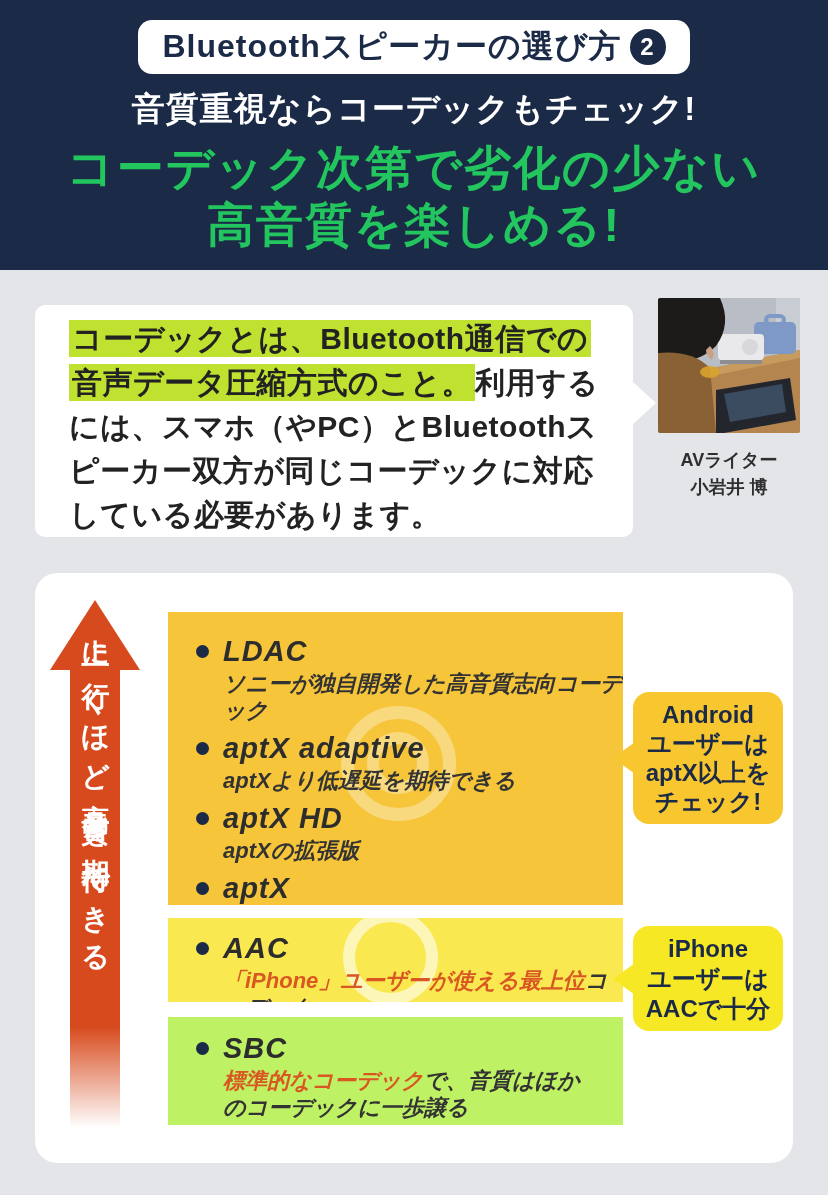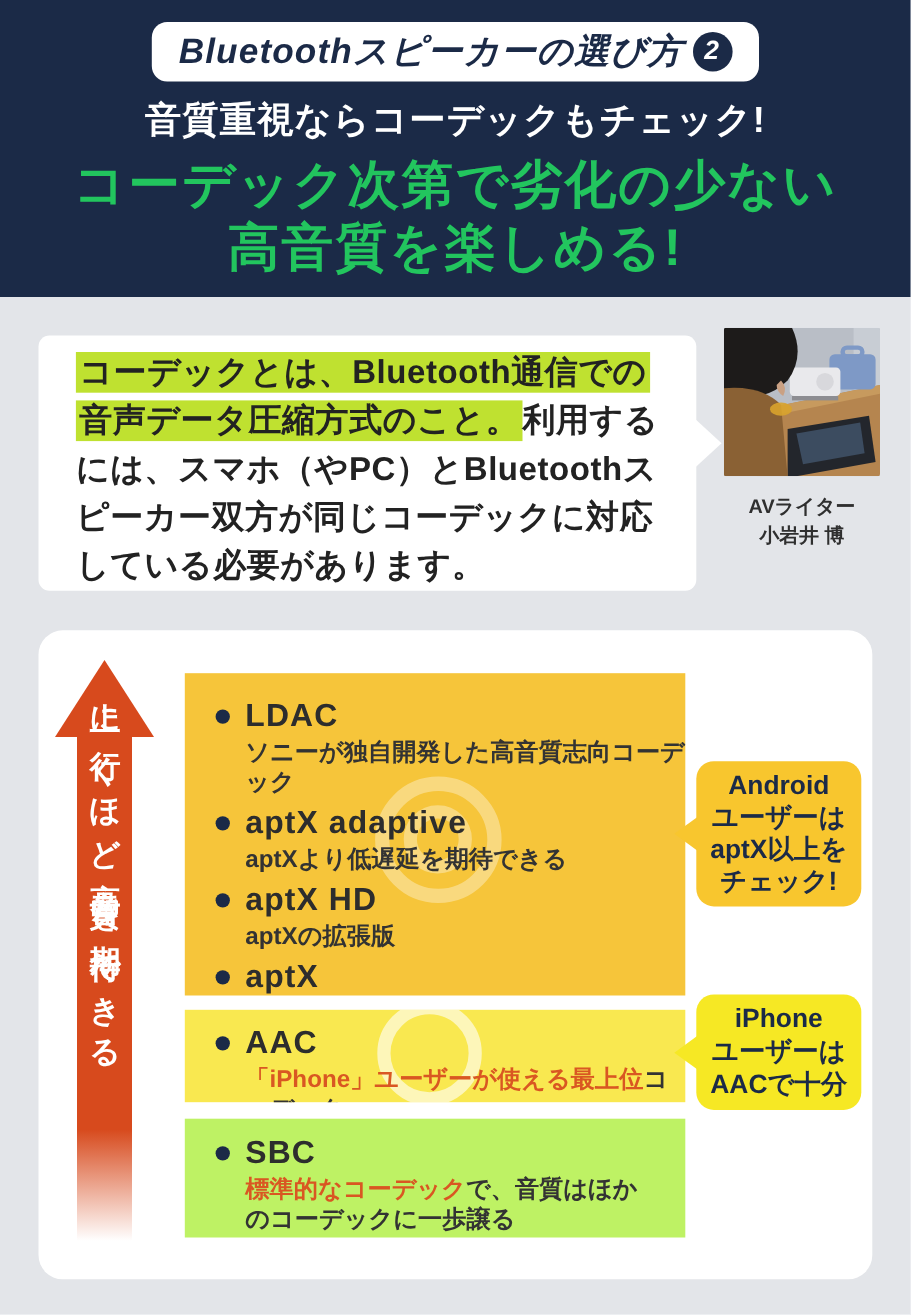--- a/index.html
+++ b/index.html
@@ -4,21 +4,21 @@
 <style>
   * { margin:0; padding:0; box-sizing:border-box; }
   html,body { width:828px; height:1195px; }
   body { font-family:"Liberation Sans","DejaVu Sans",sans-serif; }
   .page { position:relative; width:828px; height:1195px; overflow:hidden; background:#e3e5e9; }
 
   
   .hero { position:absolute; top:0; left:0; width:828px; height:270px; background:#1b2a47; text-align:center; }
   .badge { display:inline-flex; align-items:center; gap:8px; margin-top:20px;
            background:#ffffff; color:#1b2a47; border-radius:14px; padding:5px 24px;
-           font-size:32px; font-weight:bold; letter-spacing:1px;font-style:italic; }
+           font-size:32px; font-weight:bold; letter-spacing:1px; }
   .badge-num { width:36px; height:36px; border-radius:50%; background:#1b2a47; color:#fff;
                font-size:24px; font-weight:bold; display:inline-flex; align-items:center; justify-content:center; }
   .hero-sub { margin-top:13px; color:#fff; font-size:33px; font-weight:bold; letter-spacing:1px; }
   .hero-title { margin-top:7px; color:#22c55e; font-size:47px; line-height:57px; font-weight:bold; letter-spacing:2px; }
 
   
   .intro { position:absolute; top:270px; left:0; width:828px; height:303px; }
   .speech-card { position:absolute; left:35px; top:35px; width:598px; height:232px;
                  background:#fff; border-radius:10px; padding:12px 20px 0 34px; }
   .intro-text { font-size:30px; line-height:44px; font-weight:600; color:#222; letter-spacing:0.5px; }
@@ -47,32 +47,32 @@
   .tier { position:absolute; left:133px; width:455px; overflow:hidden; }
   .tier-high { top:39px;  height:293px; background:#f6c53a; padding:22px 0 0 28px; }
   .tier-mid  { top:345px; height:84px;  background:#f9e850; padding:13px 0 0 28px; }
   .tier-low  { top:444px; height:108px; background:#bef264; padding:14px 0 0 28px; }
 
   .ring { position:absolute; border-radius:50%; pointer-events:none; }
   .ring-outer { left:173px; top:94px;  width:115px; height:115px; border:13px solid rgba(255,255,255,0.35); }
   .ring-inner { left:199px; top:120px; width:62px;  height:62px;  border:12px solid rgba(255,255,255,0.35); }
   .ring-mid   { left:175px; top:-8px;  width:95px;  height:95px;  border:12px solid rgba(255,255,255,0.6); }
 
-  .codec-item { margin-bottom:7px; position:relative; }
+  .codec-item { margin-bottom:7px; position:relative;font-style:italic; }
   .codec-name-row { display:flex; align-items:center; gap:14px; height:34px; }
   .bullet { width:13px; height:13px; border-radius:50%; background:#1b2a47; flex:0 0 13px; }
   .codec-name { font-size:29px; font-weight:bold; color:#2d2d2d; letter-spacing:1px; }
   .codec-desc { margin-left:27px; margin-top:2px; font-size:22px; line-height:27px; color:#333; font-weight:600; }
   .accent { color:#d95722; }
 
   .callout { position:absolute; left:598px; width:150px; background:#f8c62e; border-radius:16px;
              display:flex; flex-direction:column; justify-content:center;
              text-align:center; color:#1b2a47; font-weight:bold; font-size:24px; }
   .callout-android { top:119px; height:132px; line-height:29px; }
-  .callout-iphone  { top:331px; height:105px; line-height:30px; background:#f6e824; }
+  .callout-iphone  { top:353px; height:105px; line-height:30px; background:#f6e824; }
   .callout-tail { position:absolute; left:-20px; top:50%; transform:translateY(-50%);
                   width:0; height:0; border-top:16px solid transparent; border-bottom:16px solid transparent; }
   .callout-android .callout-tail { border-right:22px solid #f8c62e; }
   .callout-iphone  .callout-tail { border-right:22px solid #f6e824; }
   .callout-line { display:block; }
 </style>
 </head>
 <body>
 
 <div class="page">

